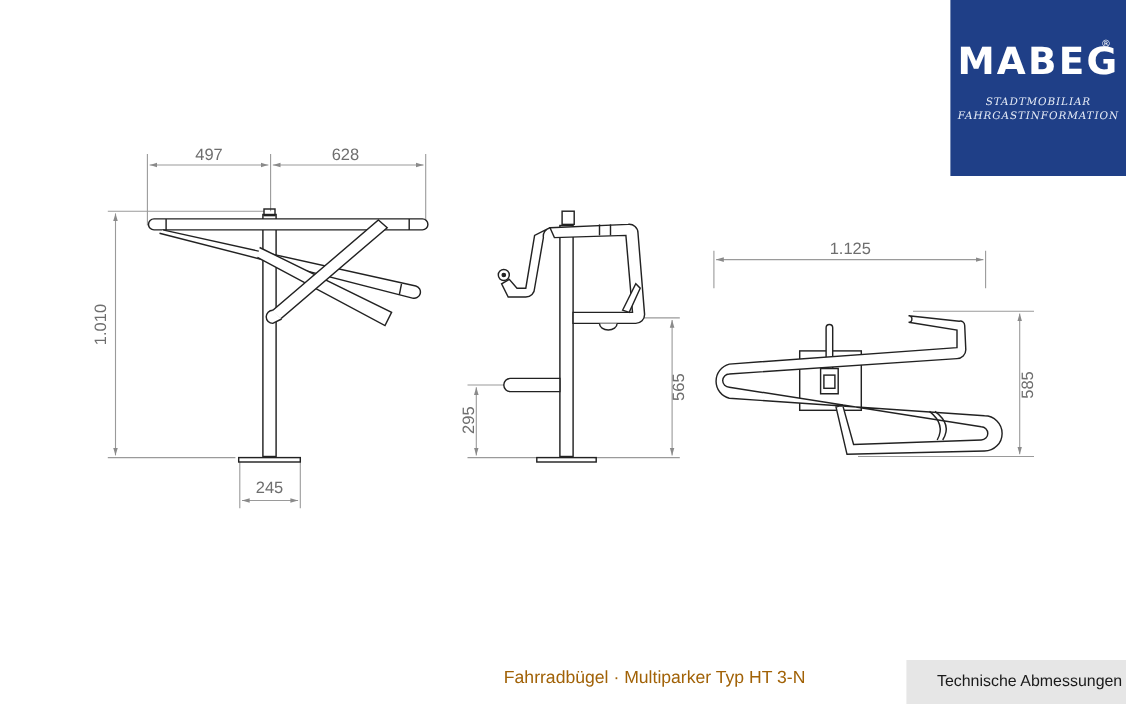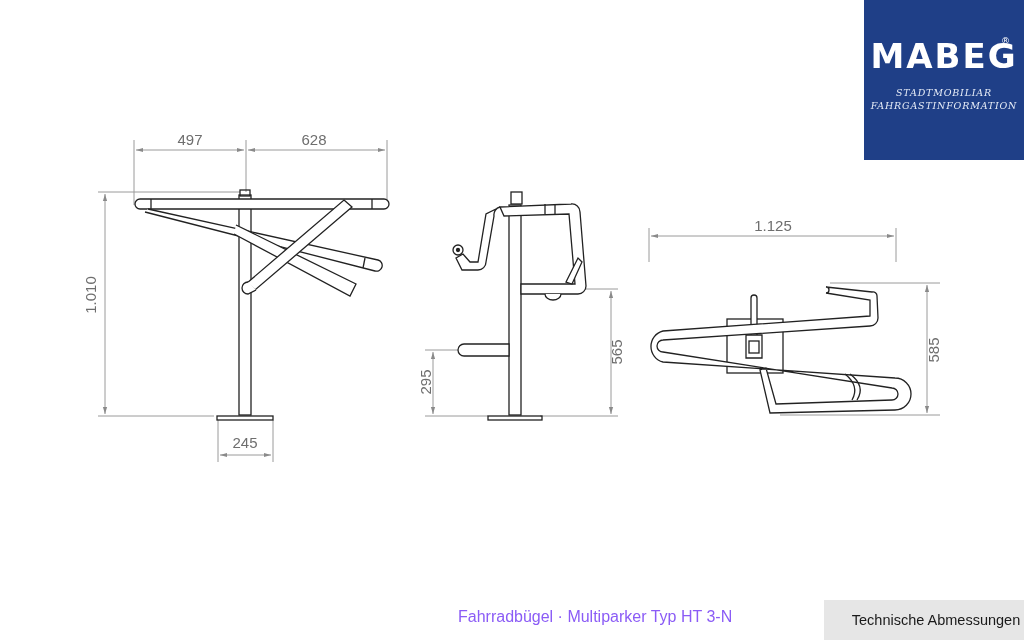--- a/index.html
+++ b/index.html
@@ -22,21 +22,21 @@
   }
   .logo-sub {
     position: absolute; left: 0; right: 0; font-family: "DejaVu Serif", serif;
     font-size: 9.5px; letter-spacing: 0.8px; color: #e6ecf7; font-style: italic;
   }
   .logo-sub.l1 { top: 87px; }
   .logo-sub.l2 { top: 100px; }
   svg.drawing { position: absolute; left: 0; top: 0; }
   .dim-text { font-family: "Liberation Sans", sans-serif; font-size: 15px; fill: #6e6e6e; }
   .footer-title {
-    position: absolute; left: 458px; top: 608px; font-size: 16px; color: #8b5cf6;
+    position: absolute; left: 458px; top: 608px; font-size: 16px; color: #a16207;
   }
   .footer-tab {
     position: absolute; left: 800px; top: 600px; width: 224px; height: 40px;
     background: #e6e6e6; color: #1a1a1a; font-size: 14.5px;
     display: flex; align-items: center; justify-content: center; margin-left: 24px;
   }
 </style>
 </head>
 <body>
 

